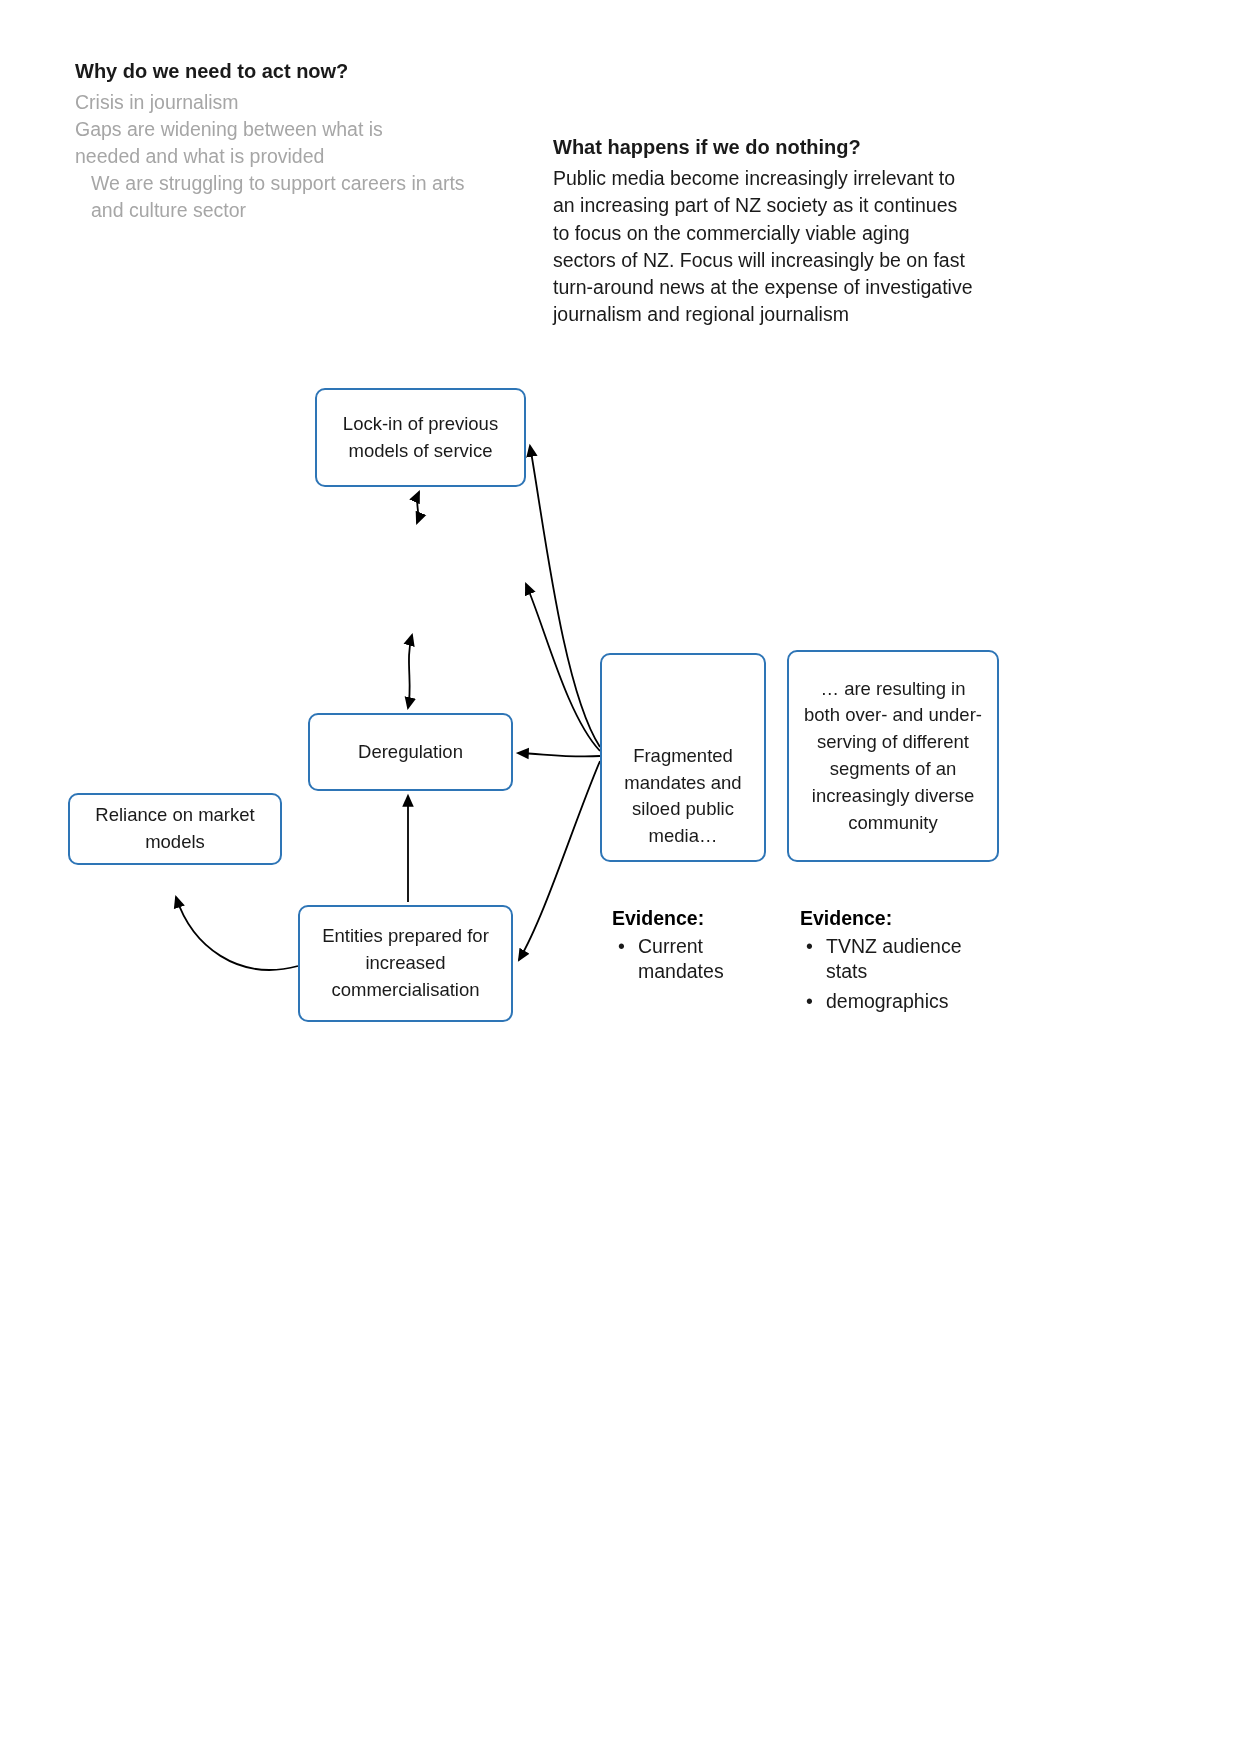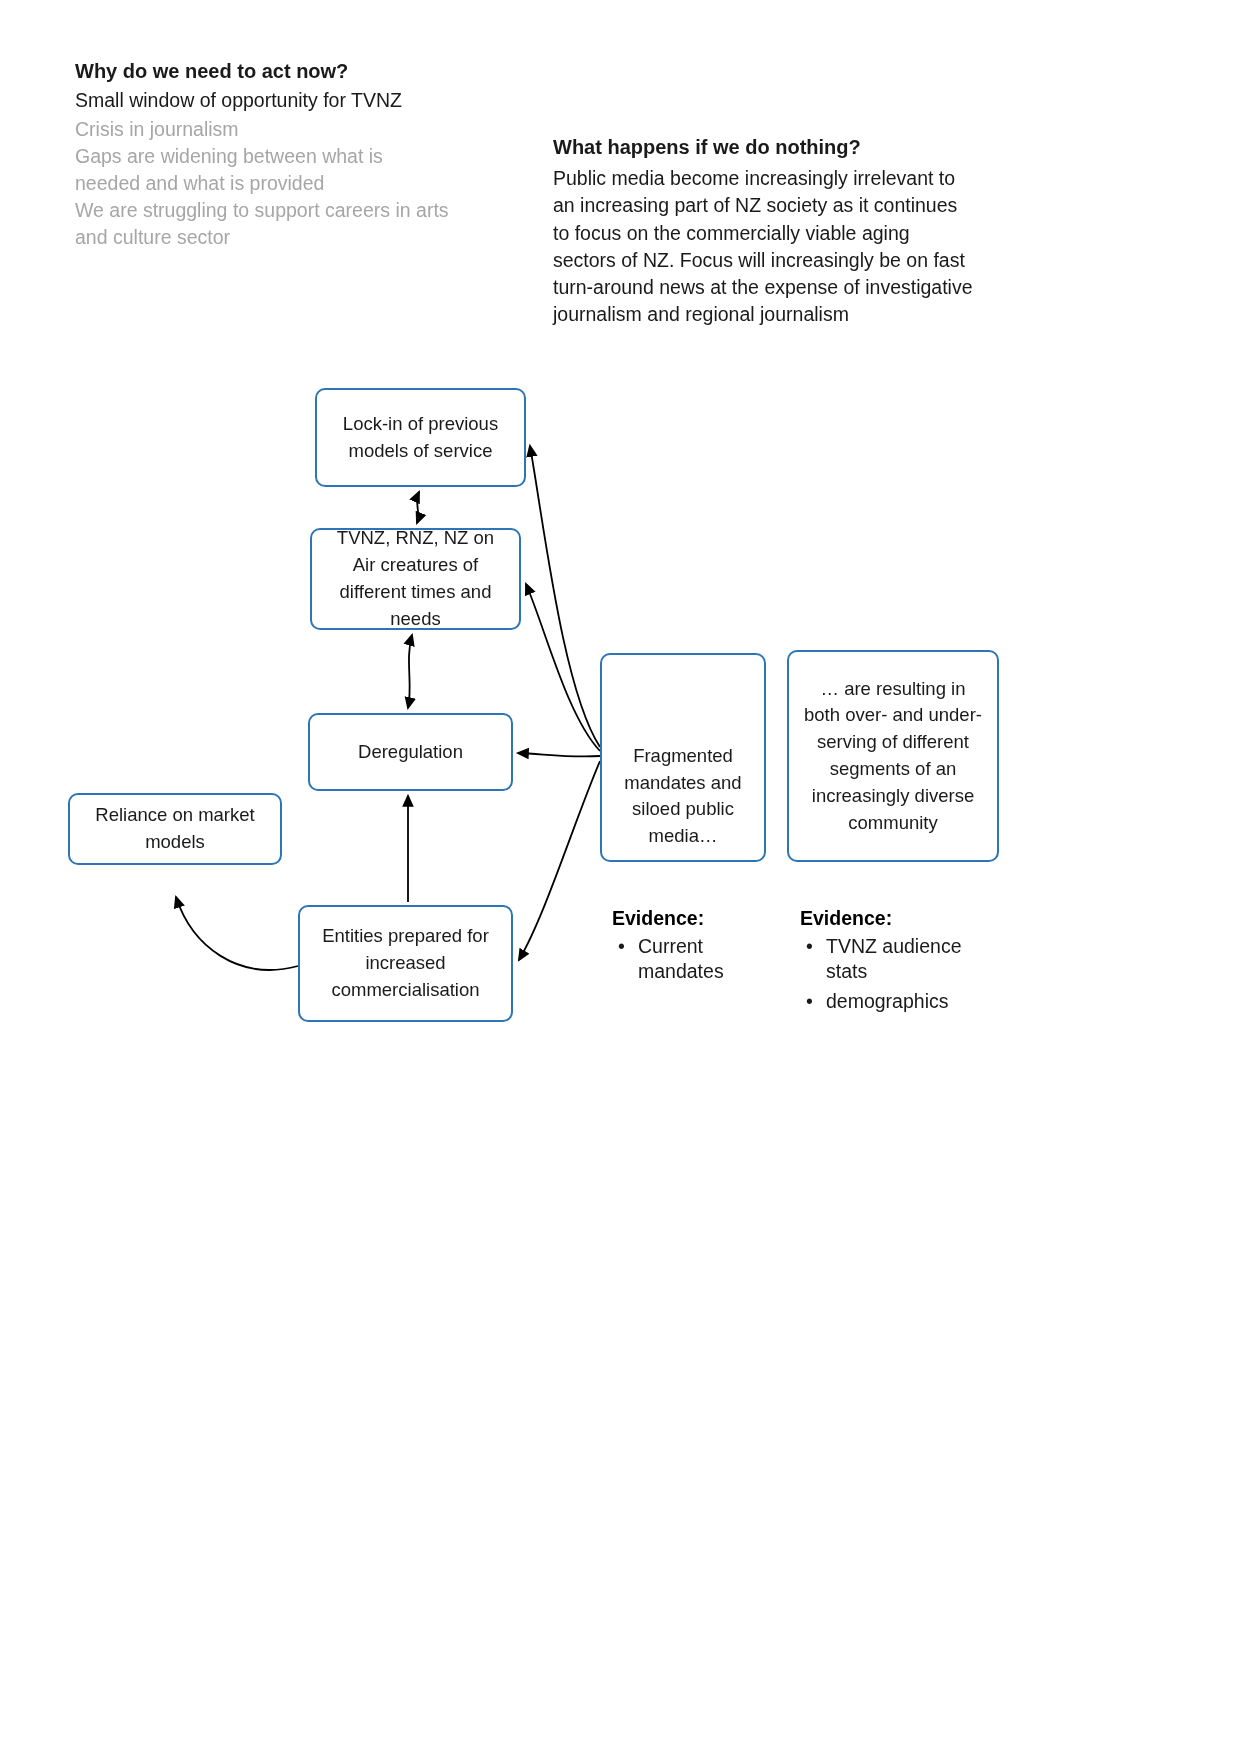--- a/index.html
+++ b/index.html
@@ -82,24 +82,23 @@
     pointer-events:none;
   }
 </style>
 </head>
 <body>
 
 <div class="page">
 
   <div class="abs" style="left:75px;top:60px;width:400px;">
     <h1 class="block-title">Why do we need to act now?</h1>
-    <p class="subtitle">Small window of opportunity for TVNZ</p>
     <p class="muted-line">Crisis in journalism</p>
     <p class="muted-line" style="width:372px;">Gaps are widening between what is needed and what is provided</p>
-    <p class="muted-line" style="width:398px;">We are struggling to support careers in arts and culture sector</p>
+    <p class="muted-line" style="width:398px;margin-left:16px;">We are struggling to support careers in arts and culture sector</p>
   </div>
 
   <div class="abs" style="left:553px;top:136px;width:420px;">
     <h1 class="block-title">What happens if we do nothing?</h1>
     <p class="body-text">Public media become increasingly irrelevant to an increasing part of NZ society as it continues to focus on the commercially viable aging sectors of NZ. Focus will increasingly be on fast turn-around news at the expense of investigative journalism and regional journalism</p>
   </div>
 
   <svg class="arrows" width="1240" height="1754" viewBox="0 0 1240 1754">
     <defs>
       <marker id="arrow" viewBox="0 0 10 10" refX="7.5" refY="5" markerWidth="8" markerHeight="8" orient="auto-start-reverse">
@@ -121,23 +120,20 @@
 
     <path d="M600,756 C570,758 544,754 518,753" fill="none" stroke="#000" stroke-width="1.8" marker-end="url(#arrow)"></path>
 
     <path d="M600,761 C574,822 545,916 519,960" fill="none" stroke="#000" stroke-width="1.8" marker-end="url(#arrow)"></path>
   </svg>
 
   <div class="flowbox" style="left:315px;top:388px;width:211px;height:99px;">
     <span>Lock-in of previous models of service</span>
   </div>
 
-  <div class="flowbox" style="left:310px;top:528px;width:211px;height:102px;">
-    <span>TVNZ, RNZ, NZ on Air creatures of different times and needs</span>
-  </div>
 
   <div class="flowbox" style="left:308px;top:713px;width:205px;height:78px;">
     <span>Deregulation</span>
   </div>
 
   <div class="flowbox" style="left:68px;top:793px;width:214px;height:72px;">
     <span>Reliance on market models</span>
   </div>
 
   <div class="flowbox" style="left:298px;top:905px;width:215px;height:117px;">

